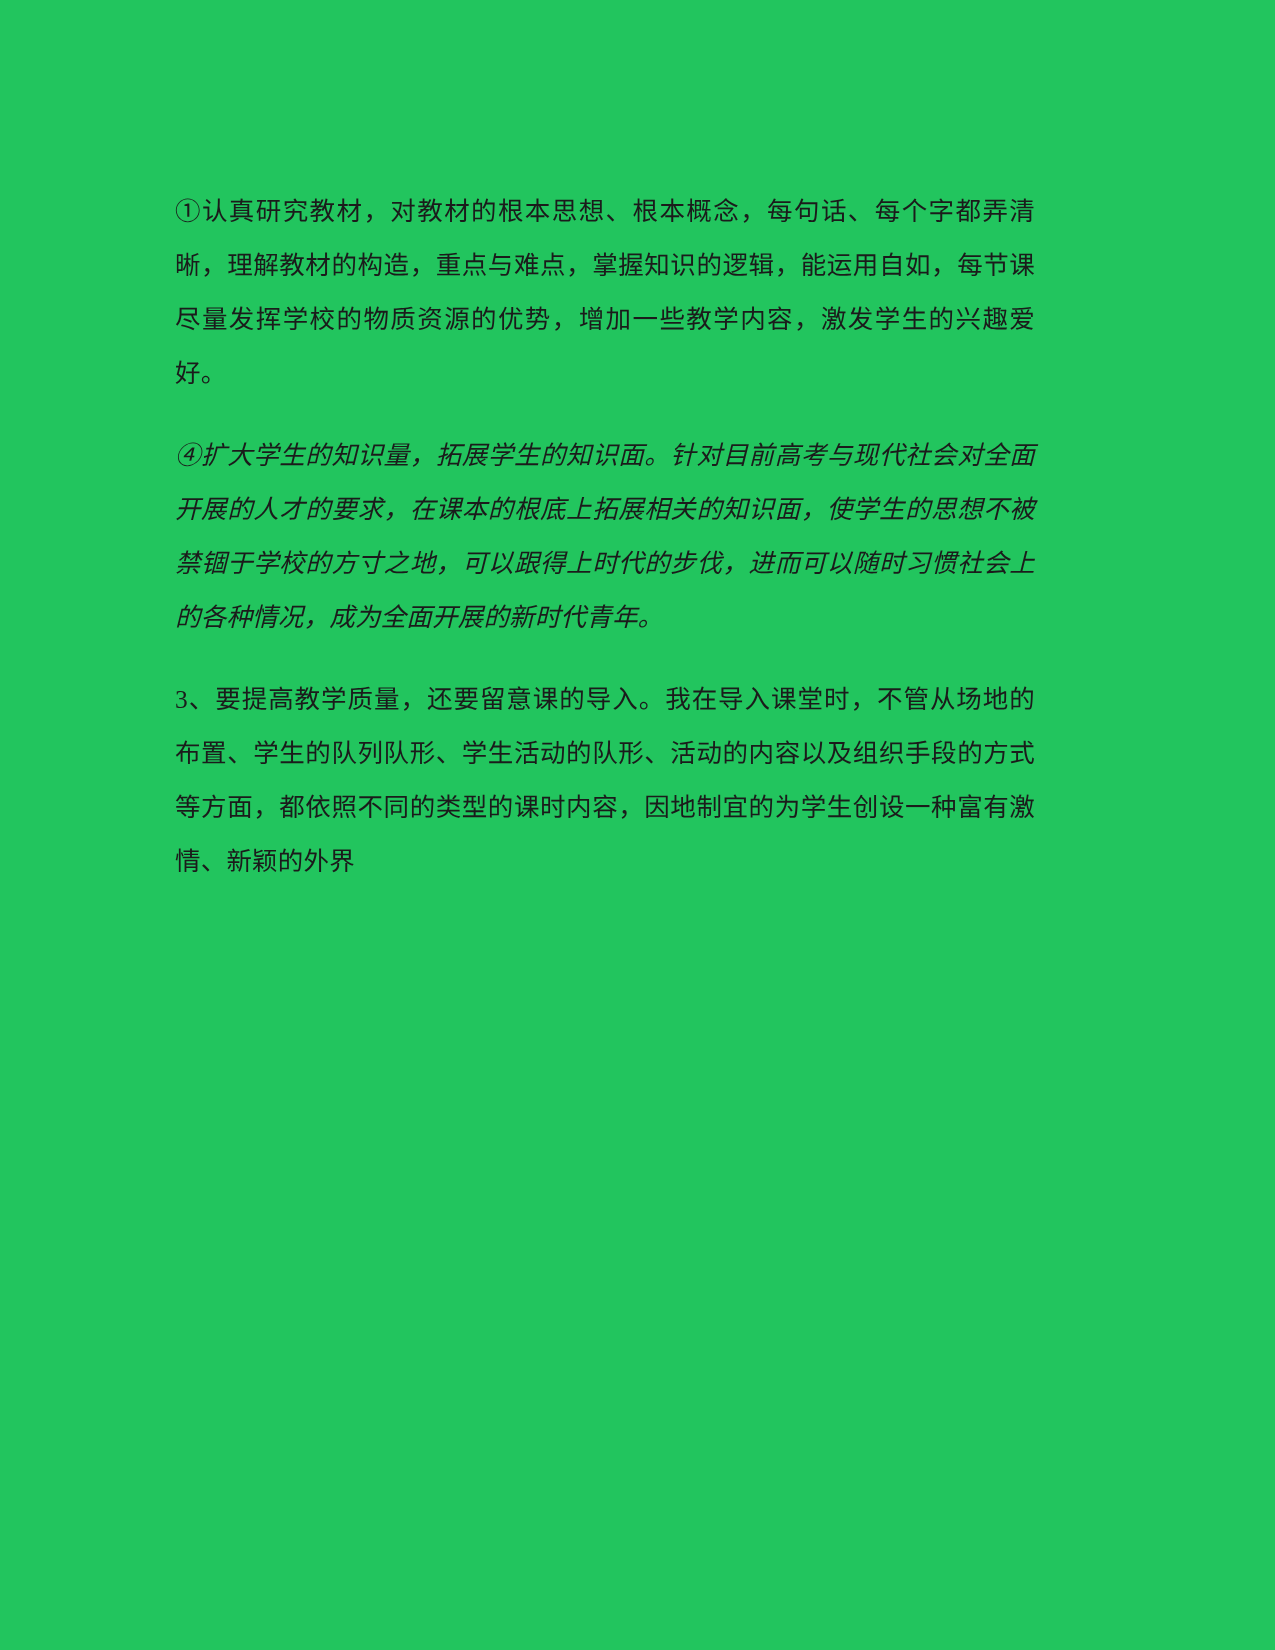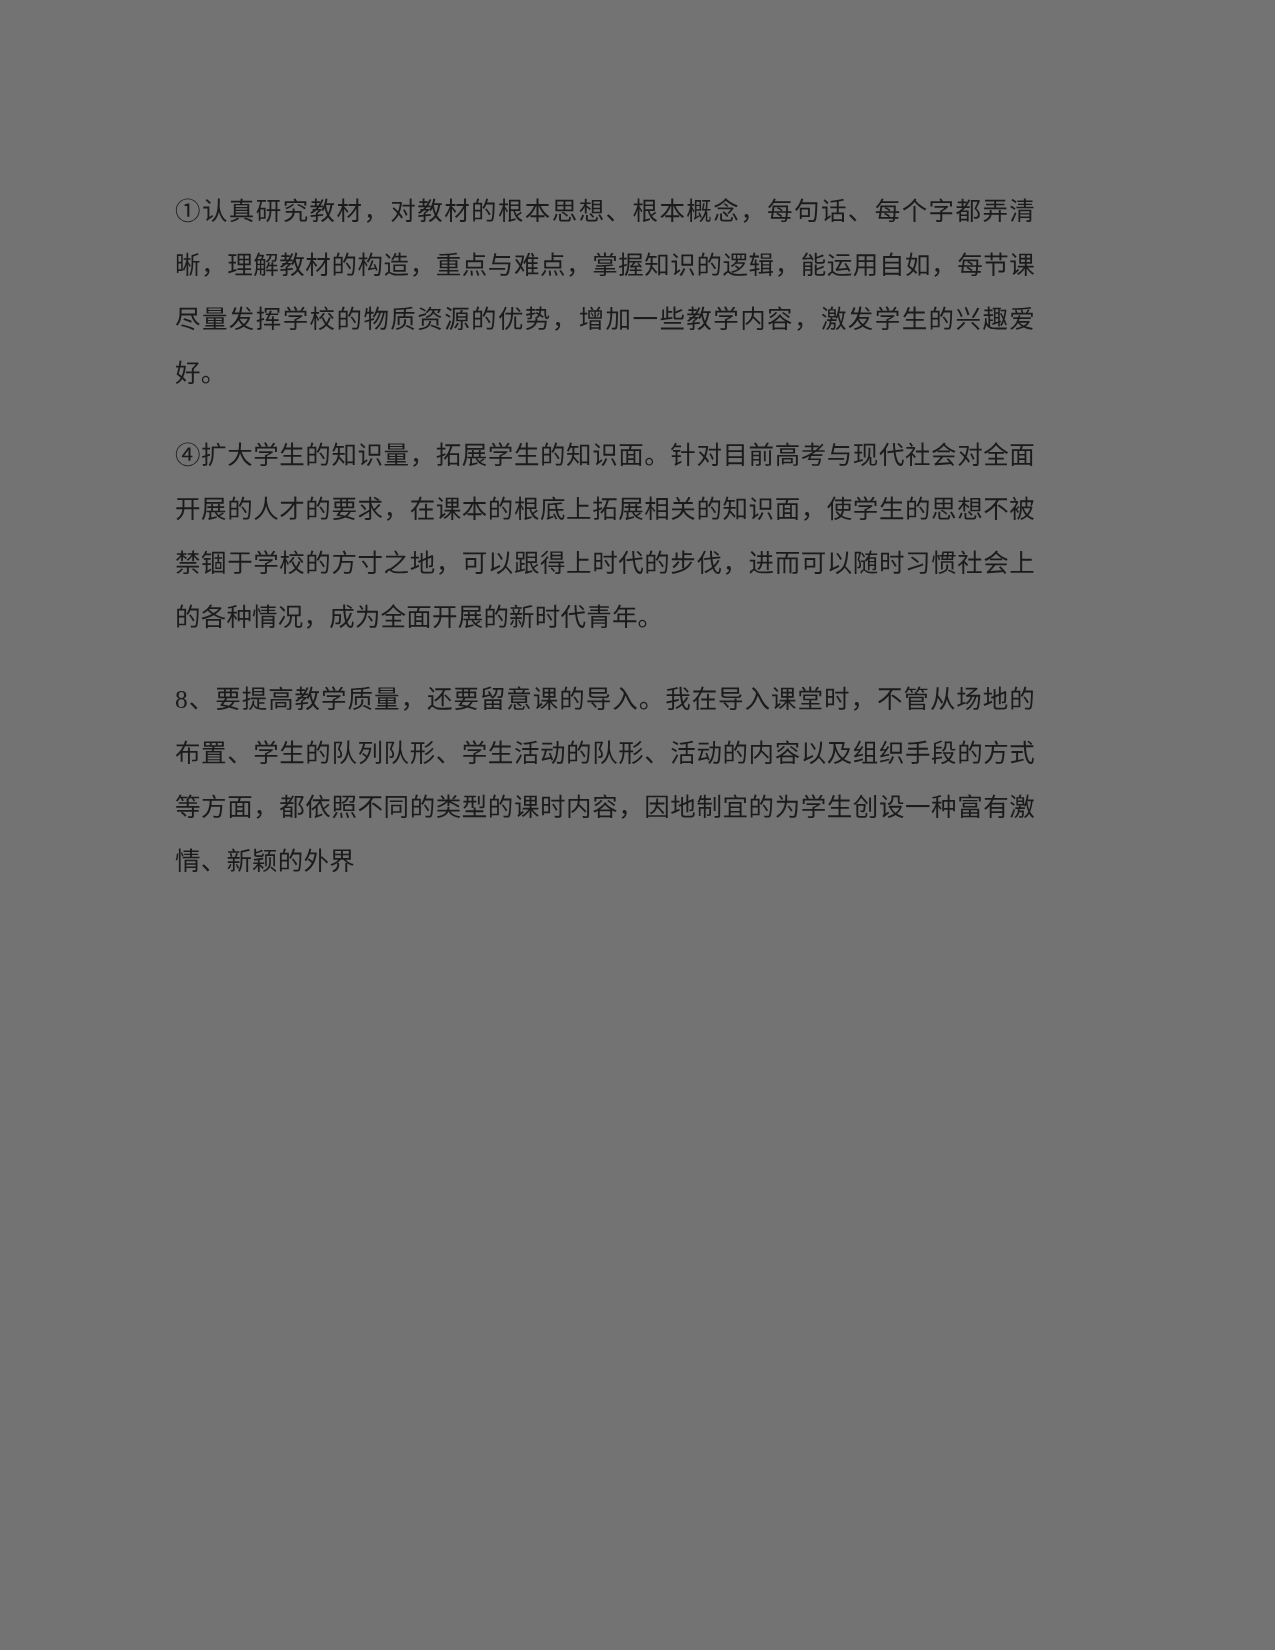--- a/index.html
+++ b/index.html
@@ -6,21 +6,21 @@
   html, body {
     margin: 0;
     padding: 0;
     background: #ffffff;
   }
   .page {
     position: relative;
     width: 1275px;
     height: 1650px;
     margin: 0 auto;
-    background: #737373;
+    background: #22c55e;
     box-sizing: border-box;
     overflow: hidden;
   }
   .content {
     position: absolute;
     left: 175px;
     top: 185px;
     width: 860px;
   }
   p {
@@ -32,20 +32,21 @@
     text-align: justify;
     text-justify: inter-ideograph;
     letter-spacing: 0.2px;
     word-break: break-all;
   }
   p.gap-after {
     margin-bottom: 28px;
   }
   p.tight-after {
     margin-bottom: 0;
+    font-style: italic;
   }
   p.indent-2 {
     text-indent: 2em;
   }
   .spacer-md {
     height: 28px;
   }
 </style>
 </head>
 <body>
@@ -56,16 +57,16 @@
     <p class="gap-after">①认真研究教材，对教材的根本思想、根本概念，每句话、每个字都弄清晰，理解教材的构造，重点与难点，掌握知识的逻辑，能运用自如，每节课尽量发挥学校的物质资源的优势，增加一些教学内容，激发学生的兴趣爱好。</p>
 
 
 
     <p class="tight-after">④扩大学生的知识量，拓展学生的知识面。针对目前高考与现代社会对全面开展的人才的要求，在课本的根底上拓展相关的知识面，使学生的思想不被禁锢于学校的方寸之地，可以跟得上时代的步伐，进而可以随时习惯社会上的各种情况，成为全面开展的新时代青年。</p>
 
 
     <div class="spacer-md"></div>
 
 
-    <p>8、要提高教学质量，还要留意课的导入。我在导入课堂时，不管从场地的布置、学生的队列队形、学生活动的队形、活动的内容以及组织手段的方式等方面，都依照不同的类型的课时内容，因地制宜的为学生创设一种富有激情、新颖的外界</p>
+    <p>3、要提高教学质量，还要留意课的导入。我在导入课堂时，不管从场地的布置、学生的队列队形、学生活动的队形、活动的内容以及组织手段的方式等方面，都依照不同的类型的课时内容，因地制宜的为学生创设一种富有激情、新颖的外界</p>
 
   </div>
 </div>
 
 </body></html>

